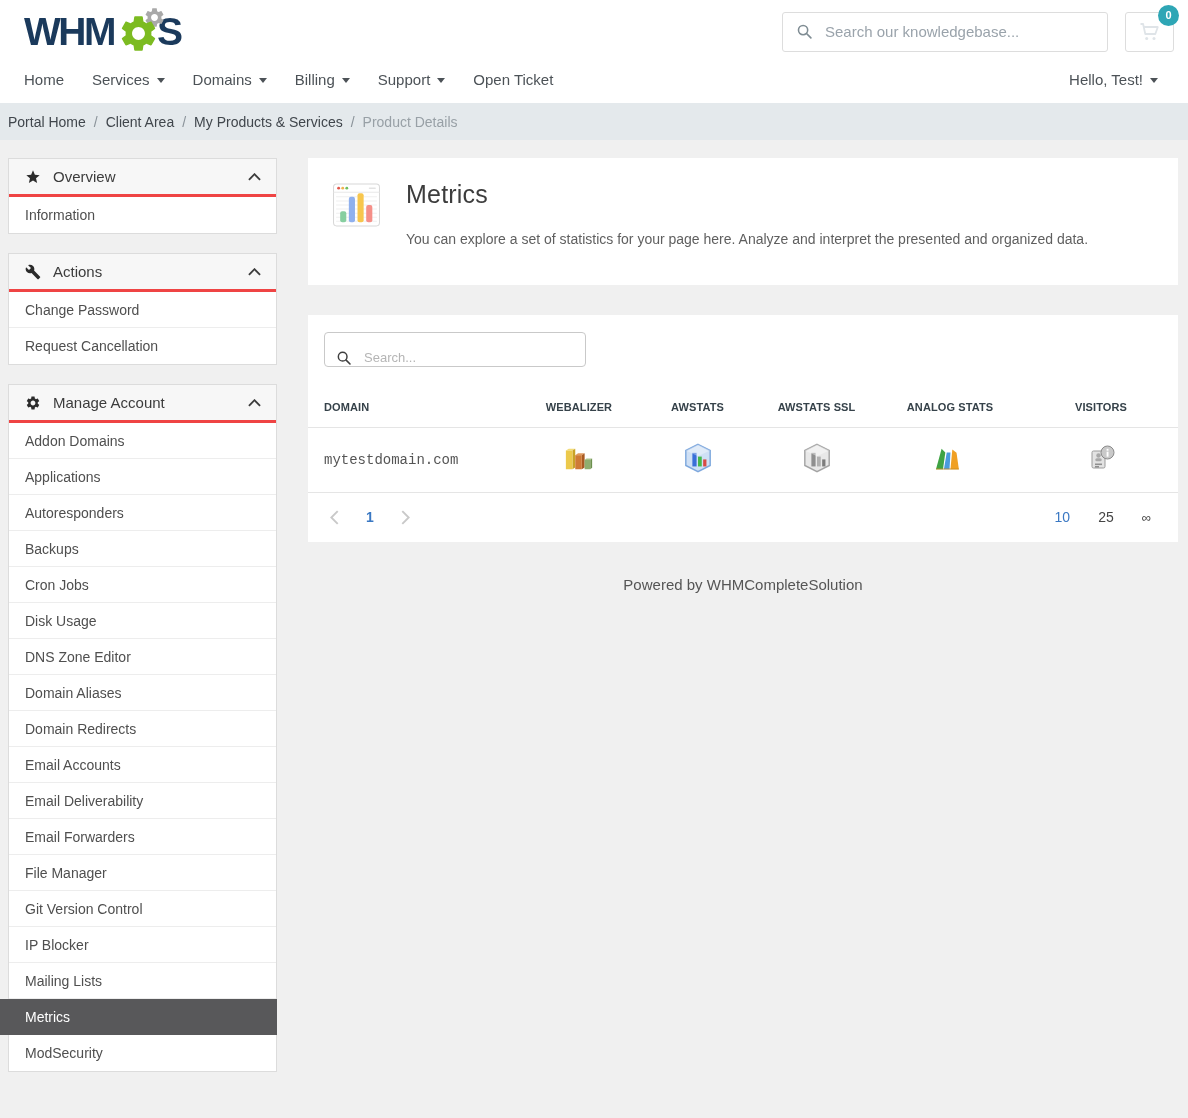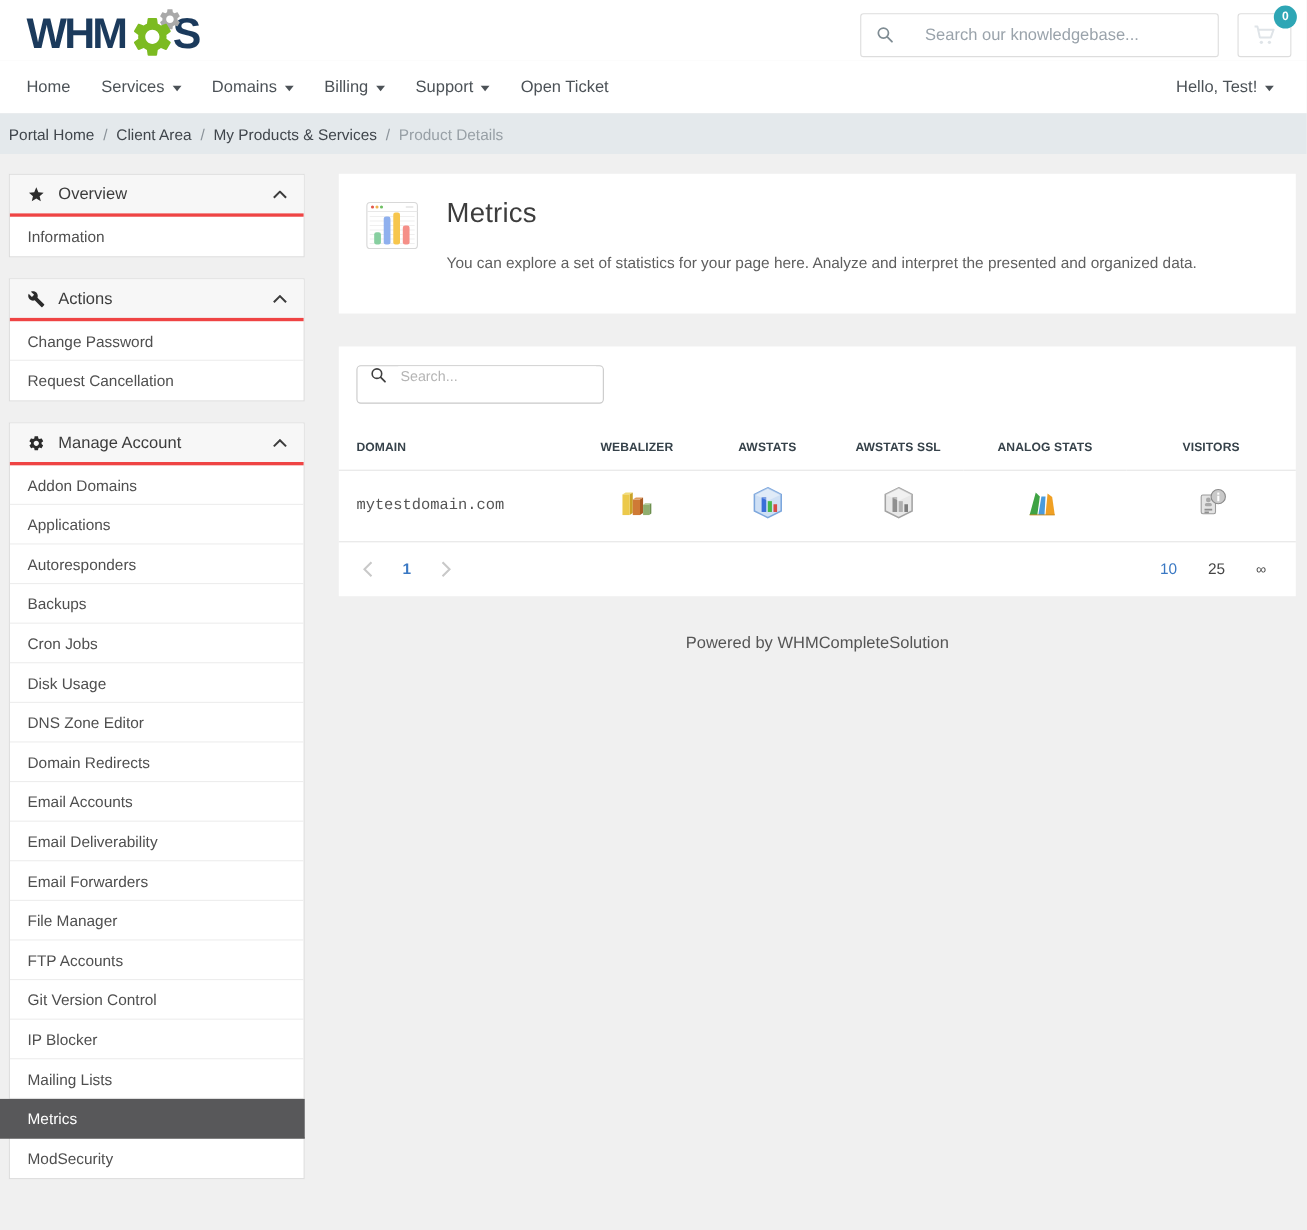--- a/index.html
+++ b/index.html
@@ -15,21 +15,21 @@
 
   
   .masthead { background:#fff; height:55px; display:flex; align-items:center; padding:8px 14px 0 24px; }
   .logo { display:flex; align-items:center; cursor:pointer; }
   .logo-text { font-size:39px; font-weight:bold; color:#1b3a5c; letter-spacing:-2.5px; line-height:1; }
   .logo-gears { position:relative; width:48px; height:47px; margin:0 0 0 2px; }
   .gear-sm { position:absolute; top:-2px; right:-2px; width:23px; height:23px; color:#a9a9a9; }
   .gear-lg { position:absolute; left:1px; bottom:0px; width:43px; height:43px; color:#7cbb21; }
   .logo-s { margin-left:-7px; }
   .head-right { margin-left:auto; display:flex; align-items:center; gap:17px; }
-  .kb-search { width:326px; height:40px; border:1px solid #ddd; border-radius:3px; display:flex; align-items:center; gap:26px; padding:0 13px; background:#fff; }
+  .kb-search { width:326px; height:40px; border:1px solid #ddd; border-radius:3px; display:flex; align-items:center; gap:10px; padding:0 13px; background:#fff; }
   .kb-search svg { width:17px; height:17px; color:#7f8c93; flex:0 0 auto; }
   .kb-search input { border:none; outline:none; flex:1; font-size:15px; color:#555; background:transparent; font-family:inherit; }
   .kb-search input::placeholder { color:#9aa3ab; }
   .cart-btn { position:relative; width:49px; height:40px; border:1px solid #ddd; border-radius:3px; background:#fff; display:flex; align-items:center; justify-content:center; cursor:pointer; }
   .cart-btn svg { width:24px; height:22px; color:#dfe4e8; }
   .cart-badge { position:absolute; top:-8px; right:-6px; min-width:21px; height:21px; padding:0 2px; border-radius:50%; background:#2ea6b5; color:#fff; font-size:11px; font-weight:bold; display:flex; align-items:center; justify-content:center; }
 
   
   .navbar { background:#fff; height:48px; display:flex; align-items:center; padding:0 24px; }
   .nav-item { display:flex; align-items:center; gap:7px; margin-right:28px; font-size:15px; color:#4c5257; cursor:pointer; white-space:nowrap; }
@@ -58,21 +58,21 @@
   .spanel li.active { background:#58585a; color:#fff; margin:0 -1px 0 -9px; padding-left:25px; border-color:#58585a; }
 
   
   .main { flex:1; min-width:0; }
   .head-panel { background:#fff; min-height:127px; padding:21px 24px 20px; display:flex; gap:25px; margin-bottom:30px; }
   .head-icon { width:49px; height:50px; flex:0 0 49px; margin-top:1px; }
   .head-panel h1 { margin:1px 0 0; font-size:25px; font-weight:500; color:#3d3d3d; letter-spacing:.2px; }
   .head-desc { margin-top:22px; font-size:14px; color:#5f5f5f; }
 
   .table-panel { background:#fff; padding-top:17px; }
-  .tsearch { margin-left:16px; width:225px; height:35px; border:1px solid #c9c9c9; border-radius:4px; display:flex; align-items:flex-start; gap:10px; padding:0 11px; }
+  .tsearch { margin-left:16px; width:262px; height:35px; border:1px solid #c9c9c9; border-radius:4px; display:flex; align-items:flex-end; gap:10px; padding:0 11px; }
   .tsearch svg { width:16px; height:16px; color:#3f3f3f; flex:0 0 auto; }
   .tsearch input { border:none; outline:none; flex:1; font-size:13px; color:#555; font-family:inherit; }
   .tsearch input::placeholder { color:#b5b5b5; }
 
   table.metrics { width:100%; border-collapse:collapse; table-layout:fixed; margin-top:24px; }
   table.metrics th { font-size:11px; font-weight:bold; color:#36424a; padding:10px 0 14px; text-align:center; letter-spacing:.1px; }
   table.metrics th:first-child { text-align:left; padding-left:16px; }
   table.metrics td { border-top:1px solid #e5e5e5; height:64px; text-align:center; vertical-align:middle; }
   table.metrics td:first-child { text-align:left; padding-left:16px; font-size:14px; color:#555;font-family:Liberation Mono, monospace; }
   .stat-link { display:inline-block; cursor:pointer; }
@@ -235,26 +235,26 @@
           </svg>
       </div>
       <ul>
         <li>Addon Domains</li>
         <li>Applications</li>
         <li>Autoresponders</li>
         <li>Backups</li>
         <li>Cron Jobs</li>
         <li>Disk Usage</li>
         <li>DNS Zone Editor</li>
+        <li>Domain Aliases</li>
         <li>Domain Redirects</li>
         <li>Email Accounts</li>
         <li>Email Deliverability</li>
         <li>Email Forwarders</li>
         <li>File Manager</li>
-        <li>FTP Accounts</li>
         <li>Git Version Control</li>
         <li>IP Blocker</li>
         <li>Mailing Lists</li>
         <li class="active">Metrics</li>
         <li>ModSecurity</li>
       </ul>
     </div>
   </div>
 
   <div class="main">

